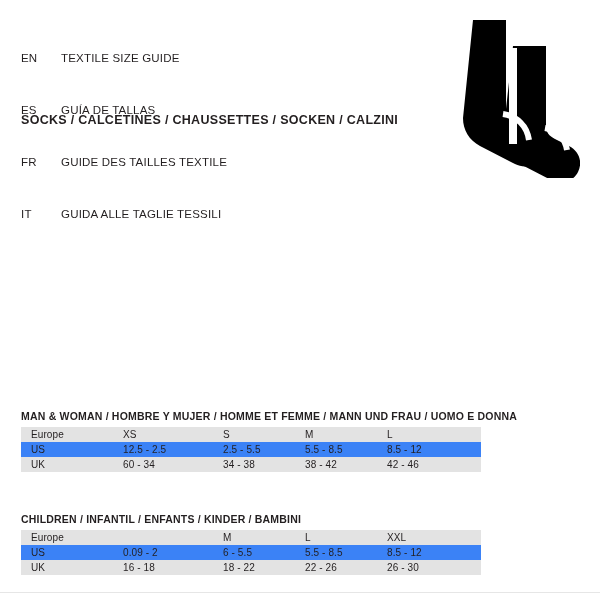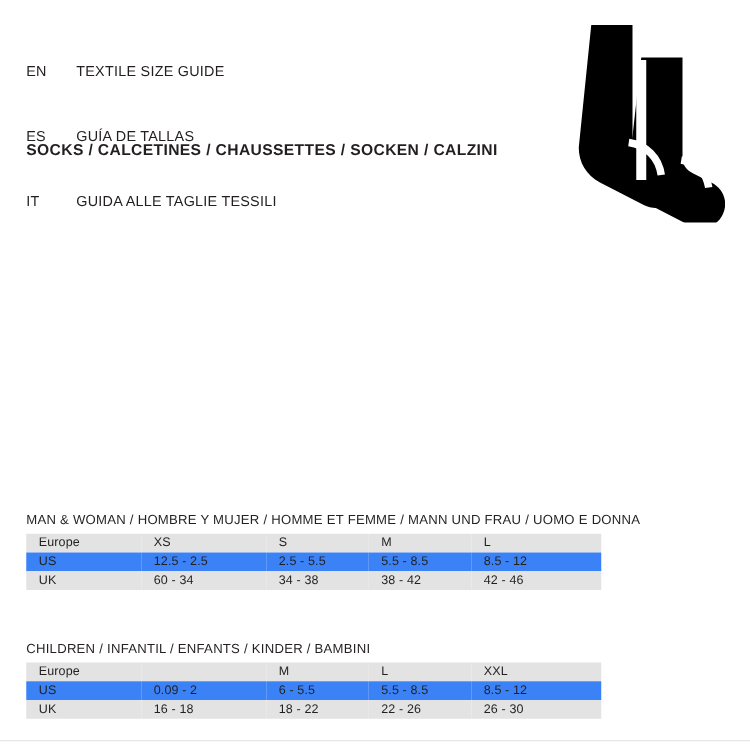--- a/index.html
+++ b/index.html
@@ -66,21 +66,21 @@
     height: 160px;
   }
 
   
   .table-block { position: absolute; left: 21px; width: 460px; }
   .table-block.man { top: 410px; }
   .table-block.children { top: 513px; }
 
   .table-title {
     font-size: 10.5px;
-    font-weight: normal;
+    font-weight: bold;
     letter-spacing: .2px;
     text-transform: uppercase;
     margin-bottom: 5px;
     white-space: nowrap;
   }
 
   table {
     border-collapse: collapse;
     width: 460px;
     table-layout: fixed;
@@ -120,20 +120,24 @@
 <div class="page">
 
   <div class="header">
     <div class="lang-row">
       <span class="lang-code">EN</span>
       <span class="lang-text">TEXTILE SIZE GUIDE</span>
     </div>
     <div class="lang-row">
       <span class="lang-code">ES</span>
       <span class="lang-text">GUÍA DE TALLAS</span>
+    </div>
+    <div class="lang-row">
+      <span class="lang-code">FR</span>
+      <span class="lang-text">GUIDE DES TAILLES TEXTILE</span>
     </div>
     <div class="lang-row">
       <span class="lang-code">IT</span>
       <span class="lang-text">GUIDA ALLE TAGLIE TESSILI</span>
     </div>
   </div>
 
   <div class="product-line">SOCKS / CALCETINES / CHAUSSETTES / SOCKEN / CALZINI</div>
 
   <div class="illustration">

